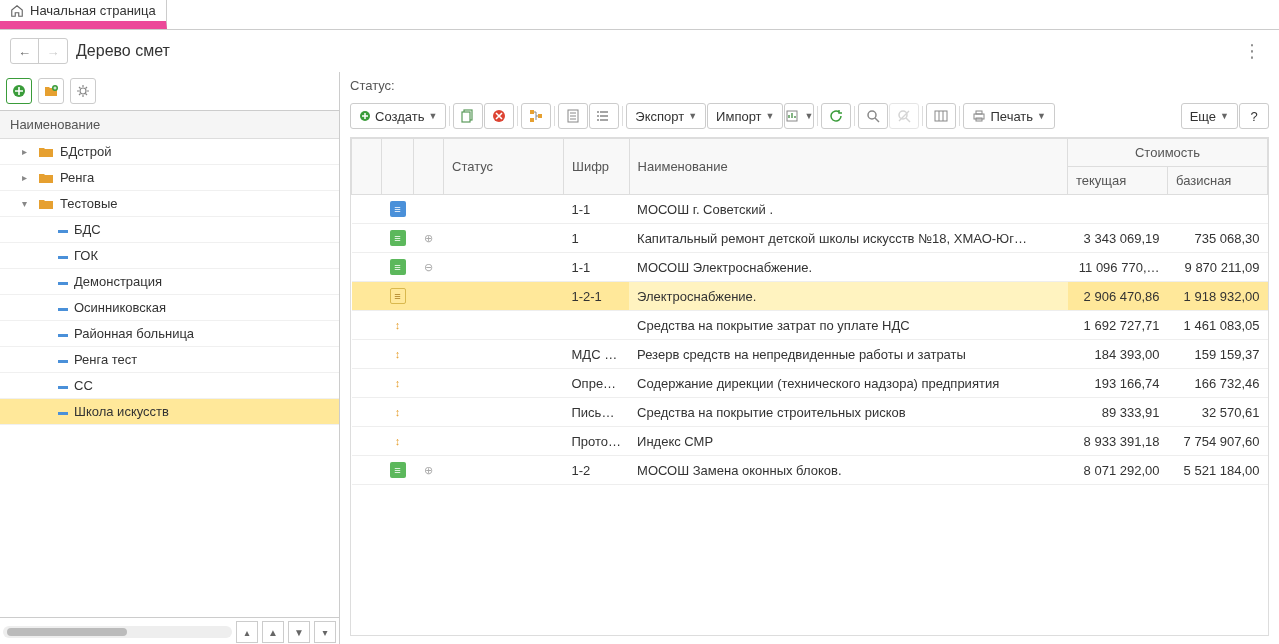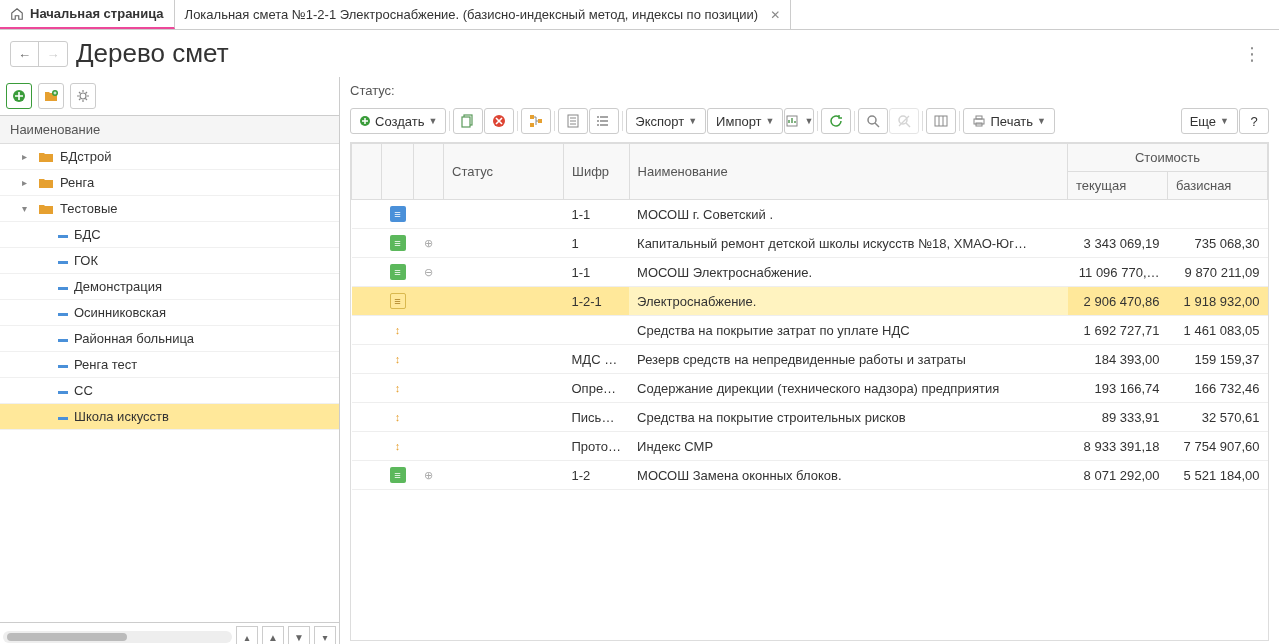--- a/index.html
+++ b/index.html
@@ -1,27 +1,27 @@
 <!DOCTYPE html>
 <html><head>
 <meta charset="utf-8">
 <style>
 * { box-sizing: border-box; margin: 0; padding: 0; }
 body { font-family: Arial, sans-serif; font-size: 13px; color: #333; background: #fff; }
 
 .tab-bar { display: flex; border-bottom: 1px solid #ccc; height: 30px; align-items: stretch; }
 .tab { display: flex; align-items: center; padding: 0 10px; border-right: 1px solid #ccc; cursor: pointer; gap: 6px; }
-.tab.home { border-bottom: 2px solid #ec4899; font-weight: bold; }
+.tab.home { border-bottom: 8px solid #ec4899; font-weight: normal; }
 .tab-close { margin-left: 6px; color: #888; font-size: 12px; }
 
 .title-row { display: flex; align-items: center; padding: 8px 10px; gap: 8px; }
 .nav-arrows { display: flex; border: 1px solid #ccc; border-radius: 3px; }
 .nav-btn { width: 28px; height: 24px; display: flex; align-items: center; justify-content: center; border-right: 1px solid #ccc; cursor: pointer; color: #666; }
 .nav-btn:last-child { border-right: none; }
-.page-title { font-size: 26px; font-weight: normal; }
+.page-title { font-size: 16px; font-weight: normal; }
 .spacer { flex: 1; }
 .menu-dots { cursor: pointer; padding: 0 8px; color: #888; font-size: 18px; }
 
 .main { display: flex; height: calc(100vh - 70px); }
 .sidebar { width: 340px; border-right: 1px solid #ccc; display: flex; flex-direction: column; }
 .sidebar-toolbar { display: flex; gap: 6px; padding: 6px; border-bottom: 1px solid #ccc; }
 .tbtn { width: 26px; height: 26px; border: 1px solid #ccc; border-radius: 3px; background: #fff; display: flex; align-items: center; justify-content: center; cursor: pointer; }
 .tbtn.green { border-color: #3a9c3a; }
 
 .tree-header { background: #f5f5f5; padding: 6px 10px; border-bottom: 1px solid #ddd; color: #555; }
@@ -72,24 +72,20 @@
 <body>
 
 <div class="tab-bar">
   <div class="tab home">
     <span>
       <svg width="14" height="14" viewBox="0 0 16 16">
           <path d="M8 2 L14 7 L14 14 L10 14 L10 10 L6 10 L6 14 L2 14 L2 7 Z" fill="none" stroke="#666" stroke-width="1.3"></path>
         </svg>
     </span>
     <span>Начальная страница</span>
-  </div>
-  <div class="tab">
-    <span>Локальная смета №1-2-1 Электроснабжение. (базисно-индексный метод, индексы по позиции)</span>
-    <span class="tab-close">✕</span>
   </div>
 </div>
 
 <div class="title-row">
   <div class="nav-arrows">
     <div class="nav-btn">←</div>
     <div class="nav-btn" style="color:#ccc">→</div>
   </div>
   <div class="page-title">Дерево смет</div>
   <div class="spacer"></div>

